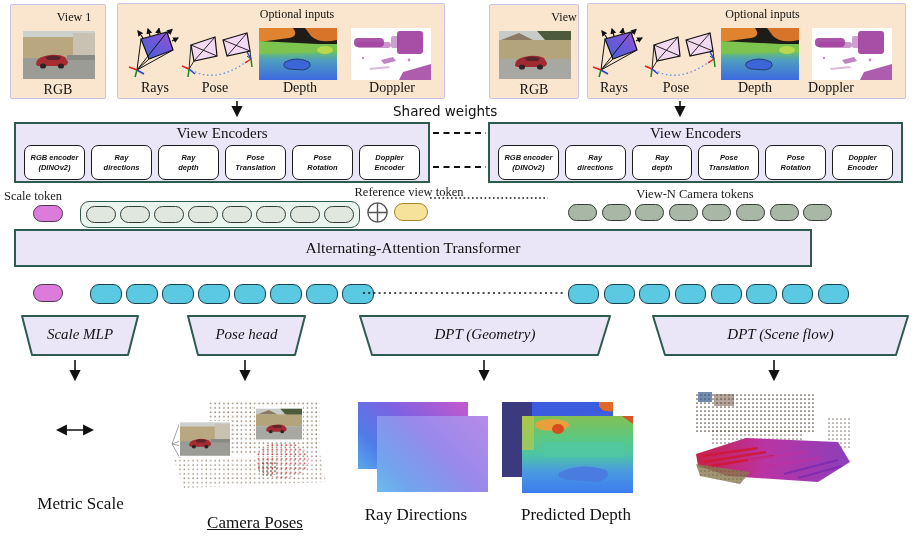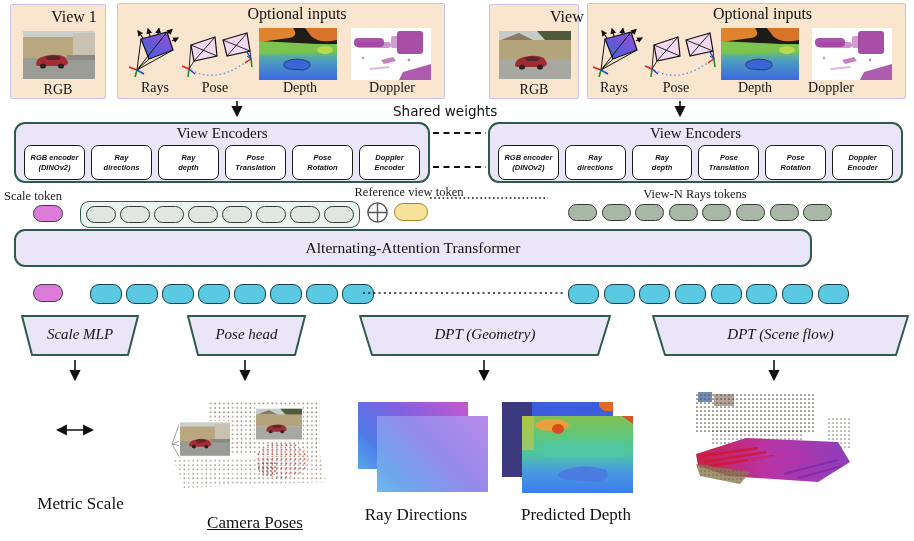--- a/index.html
+++ b/index.html
@@ -3,40 +3,40 @@
 <meta charset="utf-8">
 <style>
   html,body{margin:0;padding:0;background:#fff;}
   #stage{position:relative;width:914px;height:541px;background:#fff;overflow:hidden;
          font-family:"Liberation Serif",serif;color:#111;}
   .abs{position:absolute;}
   .serif{font-family:"Liberation Serif",serif;}
   .sans{font-family:"DejaVu Sans",sans-serif;}
   .center{text-align:center;}
   .input-box{background:#fae6ce;border:1.5px solid #c9c2ea;border-radius:2px;box-sizing:border-box;}
-  .enc-box{background:#eae6f8;border:2px solid #2e5b4e;border-radius:11px;box-sizing:border-box;}
+  .enc-box{background:#eae6f8;border:2px solid #2e5b4e;border-radius:0;box-sizing:border-box;}
   .module{background:#fff;border:1.2px solid #1b1b1b;border-radius:7px;
           display:flex;flex-direction:column;align-items:center;justify-content:center;
           font-family:"Liberation Sans",sans-serif;font-style:italic;font-weight:bold;
           font-size:7.5px;line-height:1.3;text-align:center;flex:1;height:33px;}
   .mod-row{display:flex;gap:6px;padding:0 8px;margin-top:3px;}
   .pill{border-radius:9px;box-sizing:border-box;}
   .pill-scale{width:30px;height:17px;background:#dd7bdd;border:1.4px solid #4a3a4a;}
   .pill-patch{width:30px;height:17px;background:#dfe7de;border:1.3px solid #333a33;}
   .pill-ref{width:34px;height:18px;background:#f6e29a;border:1.5px solid #a8861f;}
   .pill-vn{width:29px;height:17px;background:#a9b8a6;border:1.3px solid #333a33;}
   .pill-out{width:30px;height:18px;background:#5cc9e2;border:1.5px solid #17414d;border-radius:9px;}
   .pill-out-sm{width:29px;height:18px;background:#5cc9e2;border:1.5px solid #17414d;border-radius:9px;}
   .tok-label{font-family:Liberation Serif, serif;font-size:12.5px;color:#1a1a1a;white-space:nowrap;}
   .head-trap{position:absolute;font-style:italic;}
   .head-trap span{position:absolute;left:0;right:0;top:0;bottom:3px;display:flex;
                   align-items:center;justify-content:center;font-size:15px;}
   .big-label{font-size:17px;line-height:21px;}
   .icon-label{font-size:14px;}
-  .box-title{font-size:16px;line-height:20px;padding-left:32px;}
+  .box-title{font-size:12px;line-height:20px;padding-left:32px;}
 </style>
 </head>
 <body>
 
 <svg width="0" height="0" style="position:absolute" aria-hidden="true">
 <defs>
   <pattern id="dots-brown" width="4.4" height="4.4" patternUnits="userSpaceOnUse">
         <circle cx="1.1" cy="1.1" r="0.8" fill="#8d7964"></circle>
       </pattern>
   <pattern id="dots-dark" width="4" height="4" patternUnits="userSpaceOnUse">
@@ -282,21 +282,21 @@
   </div>
 
   <svg class="abs" style="left:366px;top:201px;" width="23" height="23">
     <circle cx="11.5" cy="11.5" r="9.6" fill="#fff" stroke="#555" stroke-width="1.4"></circle>
     <path d="M11.5,1.9 V21.1 M1.9,11.5 H21.1" stroke="#555" stroke-width="1.4"></path>
   </svg>
 
   <div class="abs tok-label center" style="left:335px;top:185px;width:148px;">Reference view token</div>
   <div class="abs pill pill-ref" style="left:394px;top:203px;"></div>
 
-  <div class="abs tok-label center" style="left:620px;top:187px;width:150px;">View-N Rays tokens</div>
+  <div class="abs tok-label center" style="left:620px;top:187px;width:150px;">View-N Camera tokens</div>
   <div class="abs" style="left:568px;top:204px;display:flex;gap:4.6px;">
     <div class="pill pill-vn"></div>
       <div class="pill pill-vn"></div>
       <div class="pill pill-vn"></div>
       <div class="pill pill-vn"></div>
       <div class="pill pill-vn"></div>
       <div class="pill pill-vn"></div>
       <div class="pill pill-vn"></div>
       <div class="pill pill-vn"></div>
   </div>

